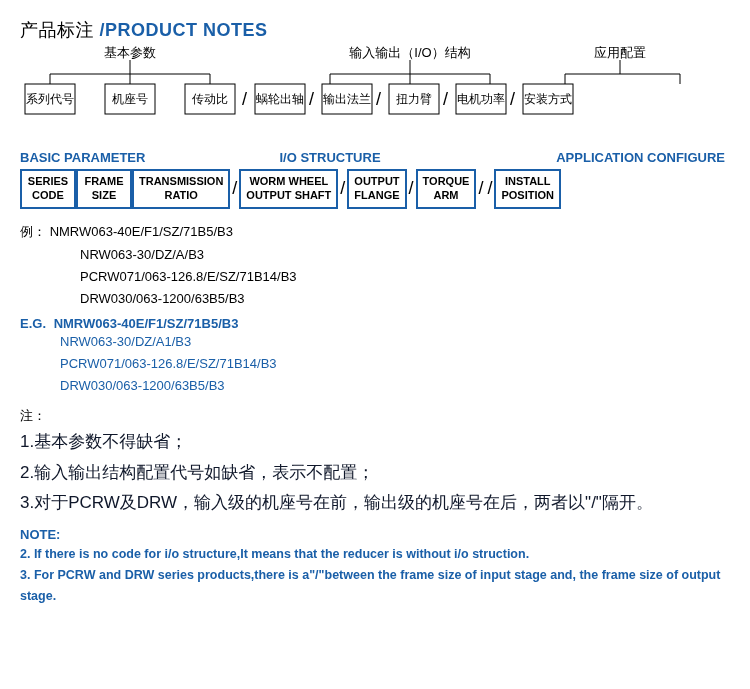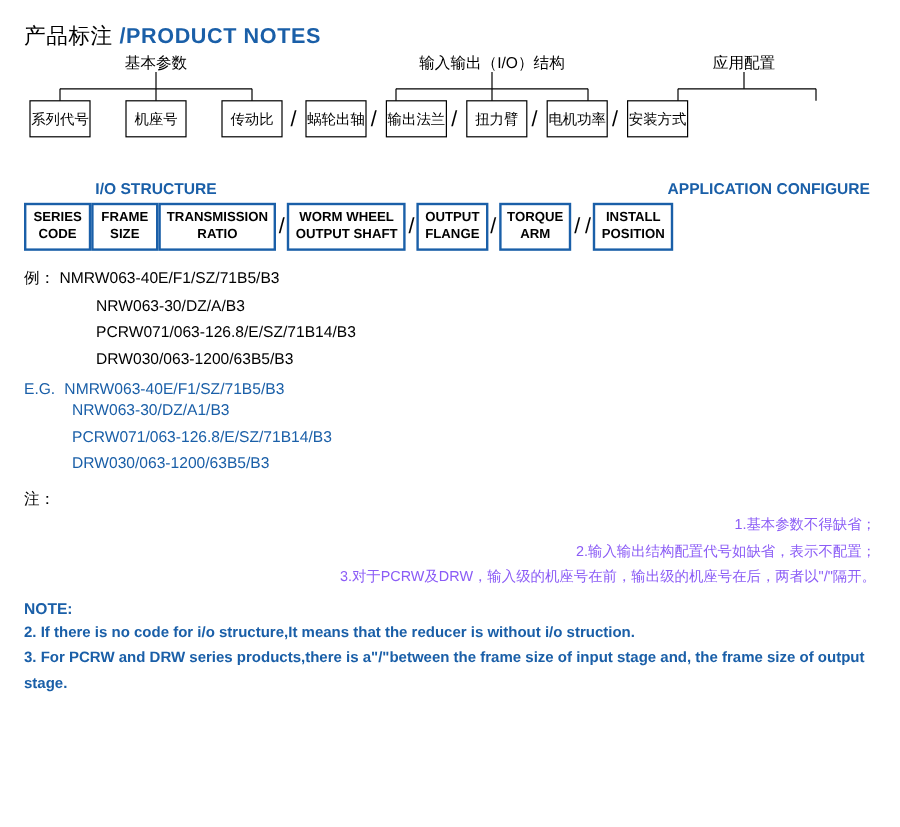--- a/index.html
+++ b/index.html
@@ -102,44 +102,43 @@
     }
     .example-line {
       font-size: 13px;
       color: #000;
       padding-left: 60px;
       line-height: 1.7;
     }
     .example-label-en {
       font-size: 13px;
       color: #1a5fa8;
-      font-weight: normal;
+      font-weight: bold;
       margin-top: 6px;
     }
     .example-line-en {
       font-size: 13px;
       color: #1a5fa8;
       padding-left: 40px;
       line-height: 1.7;
     }
 
     
     .notes-section {
       margin-bottom: 8px;
     }
     .note-cn-title {
       font-size: 13px;
       color: #000;
       margin-bottom: 2px;
     }
     .note-cn-line {
-      font-size: 12px;
-      color: #8b5cf6;
+      font-size: 17px;
+      color: #0f172a;
       line-height: 1.8;
-      text-align: right;
     }
     .note-en-title {
       font-size: 13px;
       font-weight: bold;
       color: #000;
       margin-top: 8px;
       margin-bottom: 2px;
     }
     .note-en-line {
       font-size: 12.5px;
@@ -221,20 +220,23 @@
     <text x="490" y="63" font-size="18" font-family="Arial,sans-serif" fill="#000">/</text>
 
     <rect x="503" y="42" width="50" height="30" fill="none" stroke="#000" stroke-width="1"></rect>
     <text x="528" y="61" text-anchor="middle" font-size="12" font-family="Arial,sans-serif" fill="#000">安装方式</text>
   </svg>
 </div>
 
 <div class="diagram-en">
 
   <div class="en-section-labels">
+    <div style="width:200px; flex-shrink:0;">
+      <span class="en-label-basic">BASIC PARAMETER</span>
+    </div>
     <div style="width:220px; flex-shrink:0; text-align:center;">
       <span class="en-label-io">I/O STRUCTURE</span>
     </div>
     <div style="flex:1; text-align:right; padding-right:5px;">
       <span class="en-label-app">APPLICATION CONFIGURE</span>
     </div>
   </div>
 
   <div class="en-boxes-row">
     <div class="en-box en-box-wide" style="min-width:56px;">SERIES<br>CODE</div>

